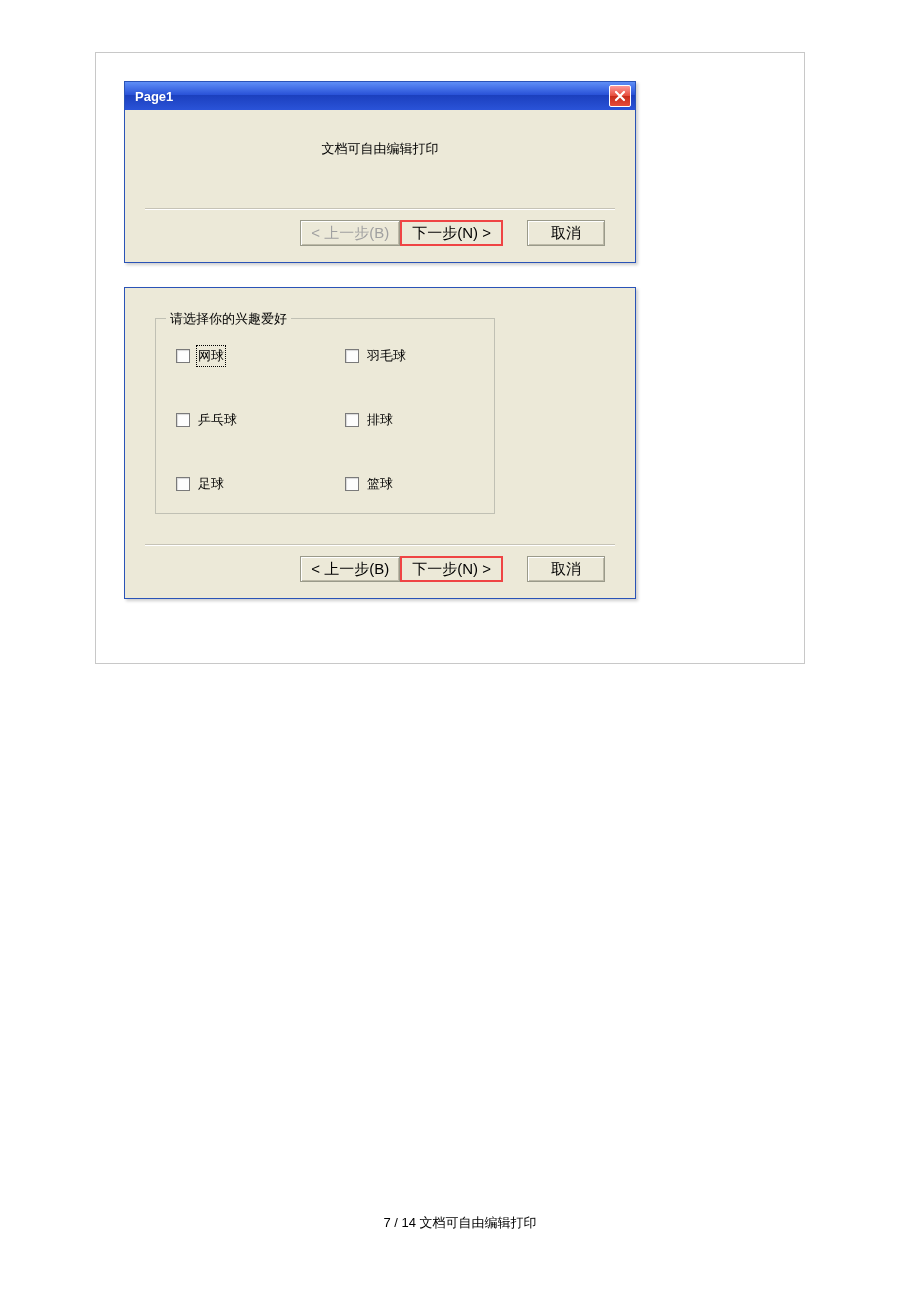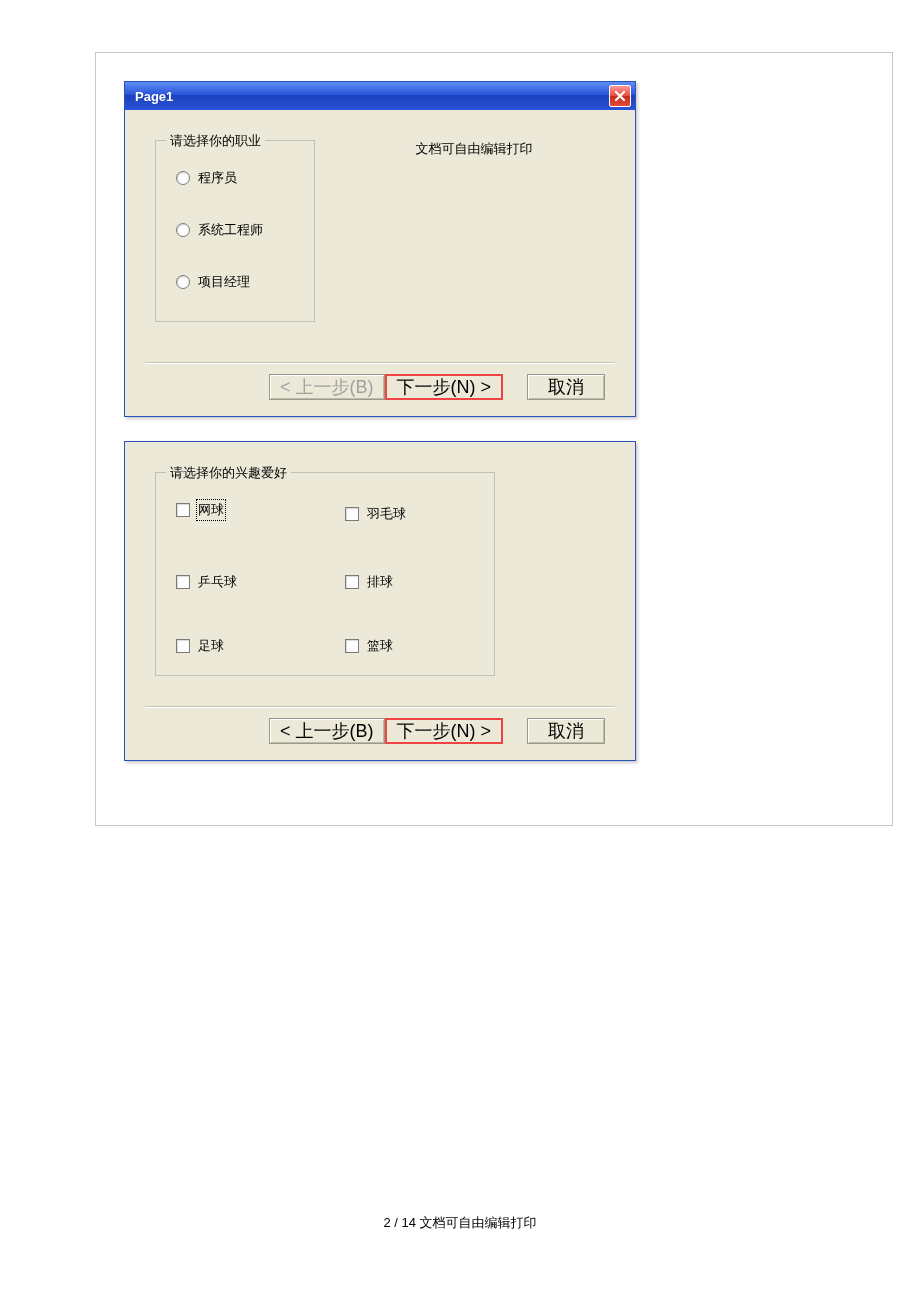--- a/index.html
+++ b/index.html
@@ -10,21 +10,21 @@
     background: #ffffff;
     font-family: "Microsoft YaHei", "SimSun", Tahoma, sans-serif;
     font-size: 13px;
     color: #000;
     position: relative;
   }
   .page-canvas {
     position: absolute;
     left: 95px;
     top: 52px;
-    width: 798px;
+    width: 710px;
     border: 1px solid #c8c8c8;
     padding: 28px 28px 40px 28px;
     box-sizing: border-box;
   }
   .dlg {
     width: 510px;
     margin: 0 0 24px 0;
     border: 1px solid #2a53b7;
     box-shadow: 2px 2px 3px rgba(0,0,0,.2);
   }
@@ -130,21 +130,21 @@
     justify-content: flex-end;
     align-items: center;
     gap: 0;
   }
   .btn {
     height: 26px;
     padding: 0 10px;
     background: #ece9d8;
     border: 1px solid #9a9a8a;
     box-shadow: inset 1px 1px 0 #fff, inset -1px -1px 0 #bdbaa8;
-    font-size: 18px;
+    font-size: 15px;
     display: inline-flex;
     align-items: center;
     justify-content: center;
     min-width: 78px;
     box-sizing: border-box;
     font-family: "SimSun","Microsoft YaHei",sans-serif;
   }
   .btn.disabled { color: #a0a0a0; }
   .btn.default { border: 2px solid #ef4444; box-shadow: none; }
   .btnbar .glue { width: 24px; }
@@ -172,56 +172,41 @@
     <div class="titlebar">
       <span>Page1</span>
       <span class="closebox">
         <svg width="12" height="12" viewBox="0 0 12 12">
           <path d="M2 2 L10 10 M10 2 L2 10" stroke="#fff" stroke-width="2.2" stroke-linecap="round"></path>
         </svg>
       </span>
     </div>
     <div class="client">
       <div class="upper">
-        <div class="groupbox">
-          <span class="legend">请选择你的职业</span>
-          <div class="radio-row">
-            <span class="radio-dot"></span>
-            <span>程序员</span>
-          </div>
-          <div class="radio-row">
-            <span class="radio-dot"></span>
-            <span>系统工程师</span>
-          </div>
-          <div class="radio-row" style="margin-bottom:10px">
-            <span class="radio-dot"></span>
-            <span>项目经理</span>
-          </div>
-        </div>
         <div class="right-col">
           <div class="right-label">文档可自由编辑打印</div>
         </div>
       </div>
       <div class="sep"></div>
       <div class="btnbar">
         <span class="btn disabled">&lt; 上一步(B)</span>
         <span class="btn default">下一步(N) &gt;</span>
         <span class="glue"></span>
         <span class="btn">取消</span>
       </div>
     </div>
   </div>
 
   <div class="dlg">
     <div class="client">
       <div class="upper" style="margin-bottom:30px">
         <div class="groupbox" style="width:340px">
           <span class="legend">请选择你的兴趣爱好</span>
           <div class="checks-grid">
-            <div class="check-row" style="margin-bottom:8px">
+            <div class="check-row" style="margin-bottom:0">
               <span class="check-box"></span>
               <span class="focus-dotted">网球</span>
             </div>
             <div class="check-row" style="margin-bottom:0">
               <span class="check-box"></span>
               <span>羽毛球</span>
             </div>
             <div class="check-row" style="margin-bottom:0">
               <span class="check-box"></span>
               <span>乒乓球</span>
@@ -246,13 +231,13 @@
         <span class="btn">&lt; 上一步(B)</span>
         <span class="btn default">下一步(N) &gt;</span>
         <span class="glue"></span>
         <span class="btn">取消</span>
       </div>
     </div>
   </div>
 
 </div>
 
-<div class="footer">2 / 14 文档可自由编辑打印</div>
+<div class="footer">7 / 14 文档可自由编辑打印</div>
 
 </body></html>

